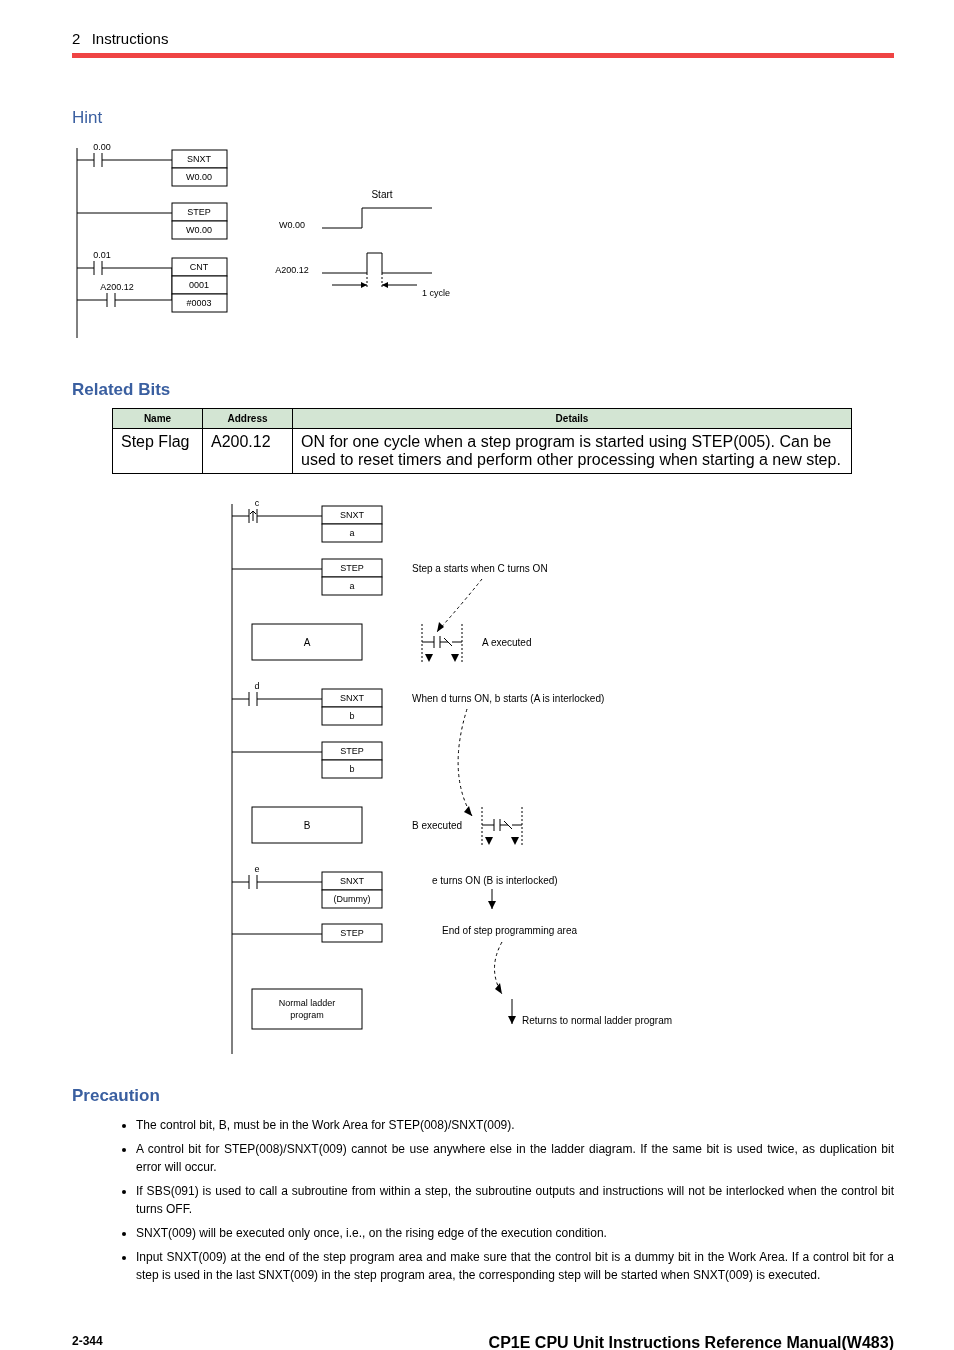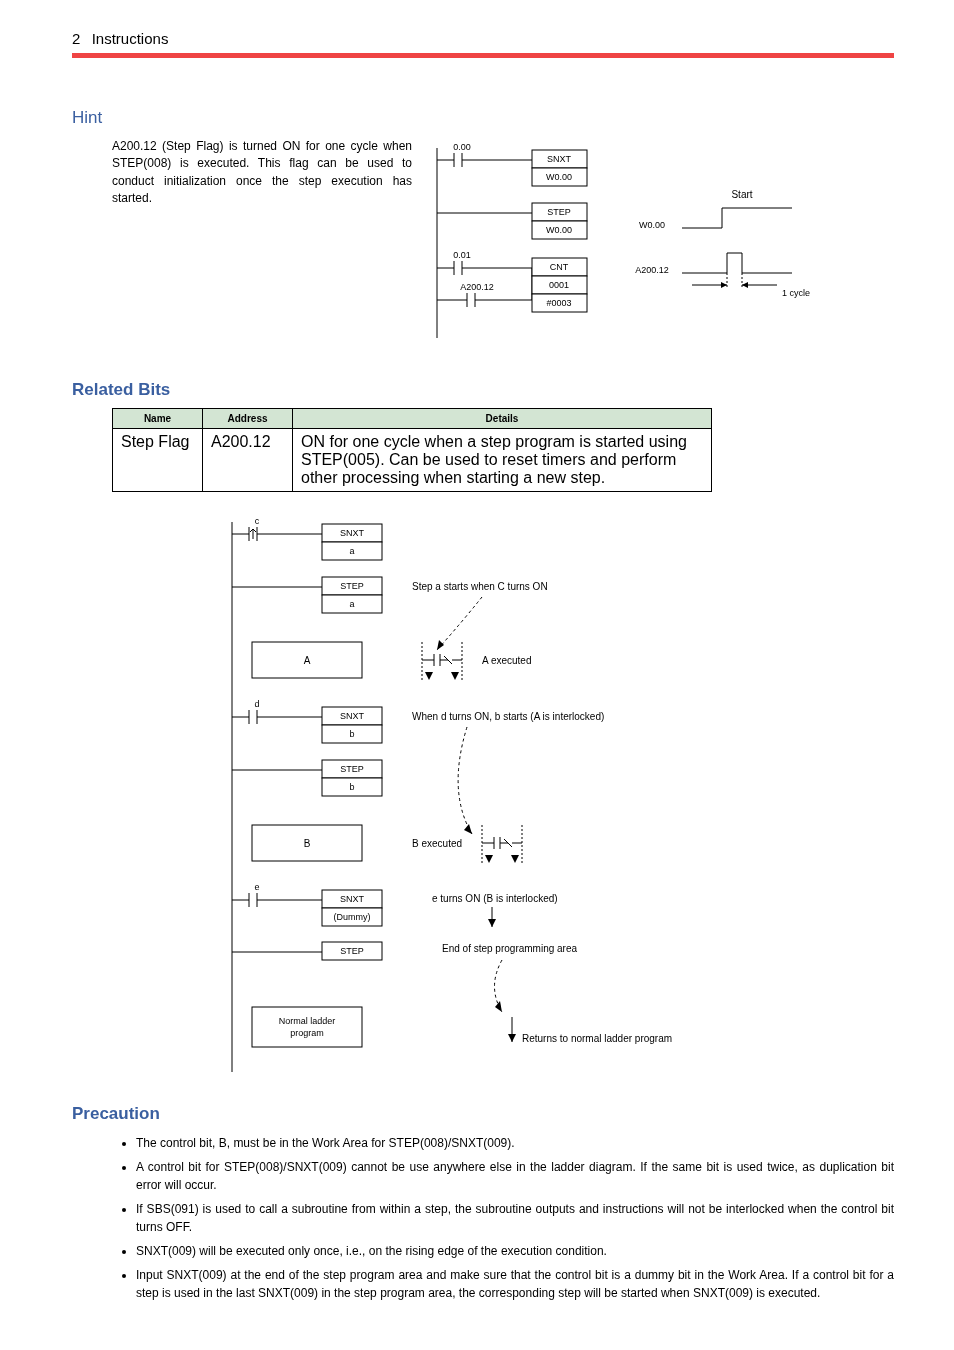--- a/index.html
+++ b/index.html
@@ -6,21 +6,21 @@
 body { font-family: Arial, Helvetica, sans-serif; font-size: 12px; color: #000; background: #fff; width: 954px; padding: 30px 60px 30px 72px; }
 .page-header { border-bottom: 5px solid #ef4444; padding-bottom: 6px; margin-bottom: 50px; }
 .section-num { font-size: 15px; margin-right: 8px; }
 .section-title { font-size: 15px; }
 .h-hint { font-size: 17px; font-weight: normal; color: #3a5fa0; margin-bottom: 10px; }
 .hint-body { display: flex; gap: 20px; margin-bottom: 40px; }
 .hint-text { width: 340px; font-size: 12px; line-height: 1.45; text-align: justify; padding-left: 40px; }
 .hint-diagrams { flex: 1; display: flex; gap: 30px; font-size: 10px; align-items: flex-end; }
 .ladder-box, .timing-box { position: relative; }
 .h-related { font-size: 17px; font-weight: bold; color: #3a5fa0; margin-bottom: 8px; }
-.related-table { border-collapse: collapse; width: 600px; margin-left: 40px; margin-bottom: 20px; }
+.related-table { border-collapse: collapse; width: 740px; margin-left: 40px; margin-bottom: 20px; }
 .related-table th { background: #d3e5d3; border: 1px solid #000; font-size: 10px; padding: 4px 8px; text-align: center; }
 .related-table td { border: 1px solid #000; font-size: 16px; padding: 4px 8px; vertical-align: top; }
 .related-table td:first-child, .related-table td:nth-child(2) { text-align: left; }
 .big-ladder { margin-left: 140px; margin-bottom: 30px; font-size: 10px; }
 .h-precaution { font-size: 17px; font-weight: bold; color: #3a5fa0; margin-bottom: 10px; }
 .precaution-list { list-style: disc; padding-left: 64px; font-size: 12px; line-height: 1.5; }
 .precaution-list li { margin-bottom: 6px; text-align: justify; }
 .footer { display: flex; justify-content: space-between; margin-top: 50px; font-size: 10px; }
 .footer-left { font-weight: bold; font-size: 12px; }
 .footer-right { font-weight: bold; font-size: 16px; }
@@ -30,21 +30,20 @@
 <body>
 
 <div class="page-header">
   <span class="section-num">2</span>
   <span class="section-title">Instructions</span>
 </div>
 
 <div>
   <div class="h-hint">Hint</div>
   <div class="hint-body">
-    <div class="hint-text">A200.12 (Step Flag) is turned ON for one cycle when STEP(008) is executed. This flag can be used to conduct initialization once the step execution has started.</div>
     <div class="hint-diagrams">
       <div class="ladder-box">
         <svg width="170" height="200">
 
           <line x1="5" y1="10" x2="5" y2="200" stroke="#000" stroke-width="1"></line>
 
           <text x="30" y="12" font-size="9" text-anchor="middle">0.00</text>
           <line x1="5" y1="22" x2="22" y2="22" stroke="#000"></line>
           <line x1="22" y1="15" x2="22" y2="29" stroke="#000"></line>
           <line x1="30" y1="15" x2="30" y2="29" stroke="#000"></line>

